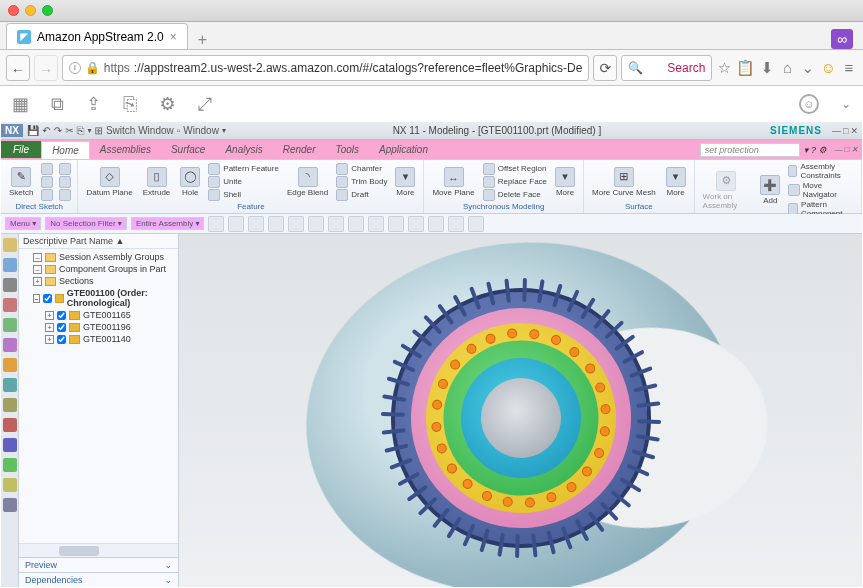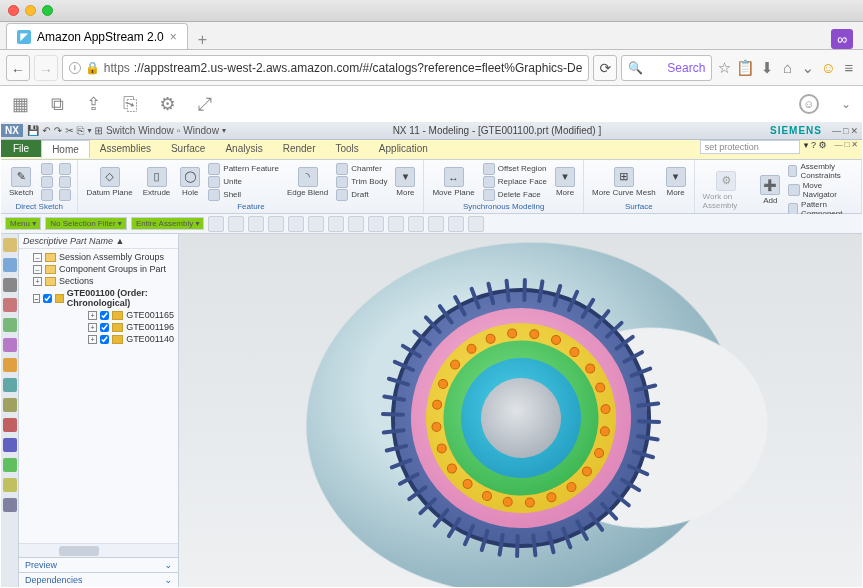--- a/index.html
+++ b/index.html
@@ -36,52 +36,52 @@
 .nx{position:absolute;left:1px;right:1px;bottom:1px;top:122px;display:flex;flex-direction:column;font-size:10px;color:#333;}
 .nx-title{height:18px;background:linear-gradient(#e9edf2,#d8dee6);display:flex;align-items:center;border-bottom:1px solid #b8c0cc;}
 .nx-logo{background:#6b8db3;color:#fff;padding:1px 4px;font-weight:bold;font-size:10px;}
 .nx-title .tiny{padding:0 4px;display:flex;gap:3px;align-items:center;}
 .nx-title .tiny span{color:#555;}
 .dd{font-size:8px;color:#555;}
 .nx-doc{flex:1;text-align:center;color:#444;}
 .siemens{color:#009999;font-weight:bold;font-size:10px;letter-spacing:1px;padding:0 6px;}
 .winbtns{display:flex;gap:2px;padding:0 4px;color:#666;font-size:9px;}
 
-.ribbon-tabs{height:20px;background:#fef9c3;display:flex;align-items:flex-start;border-bottom:1px solid #c8d0dc;}
+.ribbon-tabs{height:20px;background:#f9a8d4;display:flex;align-items:center;border-bottom:1px solid #c8d0dc;font-style:italic;}
 .file-tab{background:#3a7b3a;color:#fff;padding:3px 12px;font-size:10px;}
 .r-tab{padding:3px 10px;color:#555;font-size:10px;}
 .r-tab.active{background:#fff;border:1px solid #c8d0dc;border-bottom:none;}
 .ribbon-tabs .sp{flex:1;}
 .findcmd{border:1px solid #c8d0dc;padding:1px 40px 1px 4px;font-size:9px;color:#888;background:#fff;}
 
 .ribbon{height:54px;background:linear-gradient(#fbfcfe,#eef2f8);border-bottom:1px solid #c8d0dc;display:flex;}
 .r-group{border-right:1px solid #dbe1ea;padding:2px 6px;display:flex;flex-direction:column;}
 .r-row{display:flex;gap:6px;flex:1;}
 .r-btn{display:flex;flex-direction:column;align-items:center;justify-content:center;gap:1px;font-size:8px;color:#444;padding:0 2px;}
 .r-btn .ic{width:20px;height:20px;background:#d4dce8;border:1px solid #b0bccf;border-radius:2px;display:flex;align-items:center;justify-content:center;font-size:11px;}
 .r-mini{display:flex;align-items:center;gap:3px;font-size:8px;color:#444;}
 .r-mini .mi{width:12px;height:12px;background:#d4dce8;border:1px solid #b0bccf;border-radius:2px;}
 .r-col{display:flex;flex-direction:column;gap:1px;justify-content:center;}
 .g-label{text-align:center;font-size:8px;color:#3366aa;padding-top:1px;}
 
 .subbar{height:20px;background:#f2f5fa;border-bottom:1px solid #c8d0dc;display:flex;align-items:center;padding:0 4px;gap:4px;}
 .subbtn{width:16px;height:16px;background:#e4e9f0;border:1px solid #c8d0dc;border-radius:2px;}
-.subsel{border:1px solid #c8d0dc;padding:1px 4px;font-size:8px;background:#84cc16;color:#555;}
+.subsel{border:1px solid #c8d0dc;padding:1px 4px;font-size:8px;background:#f0abfc;color:#555;}
 
 .workarea{flex:1;display:flex;min-height:0;}
 .leftbar{width:18px;background:#e4e9f0;border-right:1px solid #c8d0dc;display:flex;flex-direction:column;gap:6px;padding:4px 2px;}
 .leftbar .li{width:14px;height:14px;border-radius:2px;}
 .li1{background:#d8c070;}.li2{background:#7aa8d8;}.li3{background:#888;}.li4{background:#c87878;}.li5{background:#78b878;}.li6{background:#b878c8;}.li7{background:#e0a040;}.li8{background:#60a8a8;}.li9{background:#a0a060;}.li10{background:#c06060;}.li11{background:#6060c0;}.li12{background:#60c060;}.li13{background:#c0c060;}.li14{background:#8080a0;}
 
 .nav-panel{width:160px;background:#f7f9fc;border-right:1px solid #c8d0dc;display:flex;flex-direction:column;font-size:9px;}
 .np-head{padding:2px 4px;background:#e4e9f0;border-bottom:1px solid #c8d0dc;}
-.np-col{padding:2px 4px;border-bottom:1px solid #dbe1ea;color:#444;font-style:italic;}
+.np-col{padding:2px 4px;border-bottom:1px solid #dbe1ea;color:#444;}
 .tree{flex:1;overflow:auto;padding:2px 0;}
 .tn{padding:1px 4px 1px 14px;display:flex;align-items:center;gap:3px;color:#333;}
-.tn.l2{padding-left:26px;justify-content:flex-end;}
+.tn.l2{padding-left:26px;}
 .tn.sel{font-weight:bold;}
 .toggle{width:9px;height:9px;border:1px solid #888;font-size:7px;text-align:center;line-height:7px;color:#555;}
 .folder{width:11px;height:9px;background:#f3cd6b;border:1px solid #c8a030;}
 .np-foot{border-top:1px solid #c8d0dc;padding:2px 6px;display:flex;justify-content:space-between;color:#3366aa;}
 .scrollh{height:14px;background:#eef2f8;border-top:1px solid #dbe1ea;position:relative;}
 .scrollh .thumb{position:absolute;left:40px;top:2px;width:40px;height:10px;background:#c8d0dc;border-radius:3px;}
 
 .viewport{flex:1;background:linear-gradient(#dfe3e6,#eef0f2);position:relative;overflow:hidden;}
 
 
@@ -123,21 +123,21 @@
   <div class="nav-btn" style="opacity:.4;">→</div>
   <div class="url-bar">
     <span style="border:1px solid #aaa;border-radius:50%;width:12px;height:12px;font-size:8px;text-align:center;">i</span>
     <span class="lock">🔒</span>
     <span class="https">https</span>
     <span style="color:#333;white-space:nowrap;overflow:hidden;">://appstream2.us-west-2.aws.amazon.com/#/catalogs?reference=fleet%Graphics-De</span>
   </div>
   <div class="nav-btn">⟳</div>
   <div class="search-bar">
     <span style="color:#888;">🔍</span>
-    <span style="color:#8b5cf6;margin-left:20px;">Search</span>
+    <span style="color:#be185d;margin-left:20px;">Search</span>
   </div>
   <span class="tb-icon">☆</span>
   <span class="tb-icon">📋</span>
   <span class="tb-icon">⬇</span>
   <span class="tb-icon">⌂</span>
   <span class="tb-icon">⌄</span>
   <span class="tb-icon" style="color:#e0a000;">☺</span>
   <span class="tb-icon">≡</span>
 </div>
 

